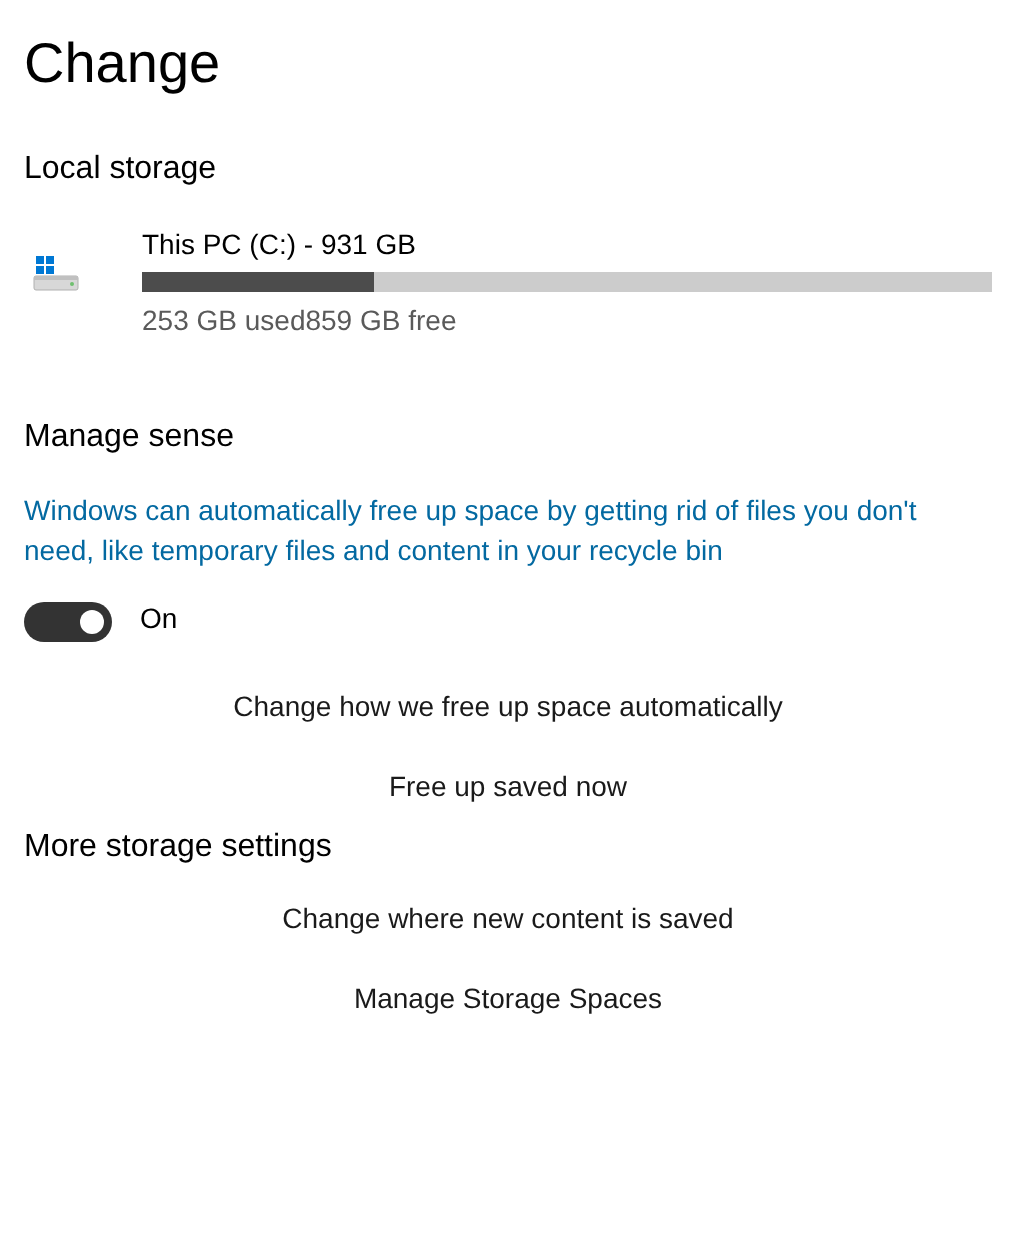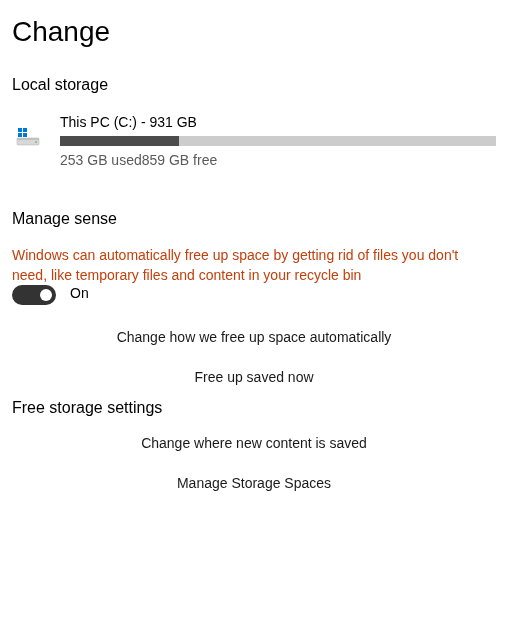--- a/index.html
+++ b/index.html
@@ -25,20 +25,21 @@
       font-size: 16px;
       font-weight: 400;
       margin-bottom: 18px;
     }
     .drive-row {
       display: flex;
       align-items: flex-start;
       margin-bottom: 40px;
       cursor: pointer;
       padding: 2px 0;
+      gap: 11px;
     }
     .drive-icon {
       width: 32px;
       height: 32px;
       flex-shrink: 0;
       margin-right: 16px;
       margin-top: 6px;
       display: flex;
       align-items: center;
       justify-content: center;
@@ -62,21 +63,22 @@
       background: #4c4c4c;
     }
     .drive-stats {
       display: flex;
       font-size: 14px;
       color: #5a5a5a;
     }
     .description-text {
       font-size: 14px;
       line-height: 1.4;
-      color: #c2410c;
+      margin-bottom: 16px;
+      color: #0369a1;
       max-width: 450px;
     }
     .toggle-row {
       display: flex;
       align-items: flex-start;
       margin-bottom: 24px;
     }
     .toggle-switch {
       width: 44px;
       height: 20px;
@@ -149,17 +151,17 @@
   <div class="toggle-switch">
     <div class="toggle-knob"></div>
   </div>
   <span class="toggle-label">On</span>
 </div>
 
 <a class="link-item">Change how we free up space automatically</a>
 
 <a class="link-item section-gap">Free up saved now</a>
 
-<h2 class="section-heading">Free storage settings</h2>
+<h2 class="section-heading">More storage settings</h2>
 
 <a class="link-item">Change where new content is saved</a>
 
 <a class="link-item">Manage Storage Spaces</a>
 
 </body></html>

